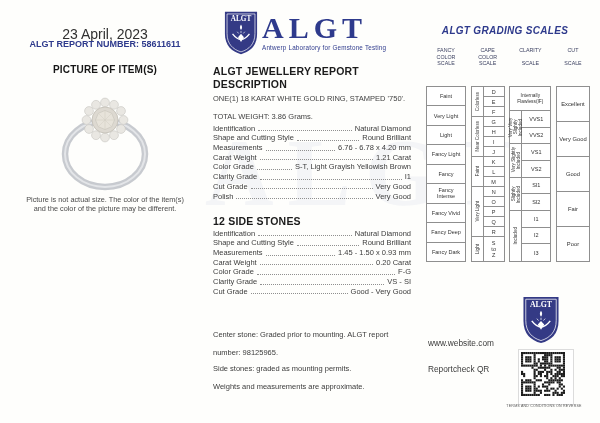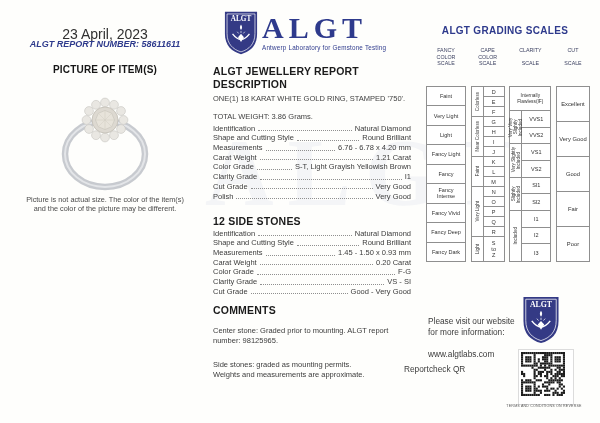--- a/index.html
+++ b/index.html
@@ -10,44 +10,44 @@
   .abs{position:absolute;}
 
   
   .watermark{position:absolute;left:205px;top:118px;font-family:"Liberation Serif",serif;
              font-weight:bold;font-size:95px;letter-spacing:14px;color:rgba(80,92,160,0.055);
              user-select:none;}
 
   
   .left-col{position:absolute;left:22px;top:0;width:166px;text-align:center;}
   .date{position:absolute;left:0;top:26px;width:166px;font-size:14px;color:#303030;}
-  .repnum{position:absolute;left:-6px;top:39px;width:178px;font-size:9px;font-weight:bold;font-style:italic;}
+  .repnum{position:absolute;left:-6px;top:39px;width:178px;font-size:9px;font-weight:bold;}
   .pic-title{position:absolute;left:0;top:64px;width:166px;font-size:10px;font-weight:bold;color:#161616;letter-spacing:.2px;}
   .ring-wrap{position:absolute;left:28px;top:94px;width:110px;height:100px;}
   .disclaimer{position:absolute;left:-2px;top:195px;width:170px;font-size:7.3px;line-height:9px;color:#4a4a4a;}
 
   
   .logo-row{position:absolute;left:224px;top:11px;display:flex;align-items:flex-start;}
   .logo-shield{width:34px;height:44px;}
   .logo-right{margin-left:4px;padding-top:2px;}
   .logo-big{font-family:"Liberation Serif",serif;font-weight:bold;font-size:30px;line-height:30px;letter-spacing:5px;}
   .logo-tag{font-size:6.3px;letter-spacing:.2px;margin-top:1px;}
   .mid{position:absolute;left:213px;width:198px;}
   .jr-title{top:65px;font-size:10.5px;font-weight:bold;color:#1b1b1b;letter-spacing:.2px;}
   .sec-title{font-size:10.5px;font-weight:bold;color:#1b1b1b;letter-spacing:.2px;}
   .desc-lines{top:89px;font-size:7.5px;line-height:18px;color:#3f3f3f;}
   .srow{display:flex;align-items:flex-end;height:9.7px;font-size:7.5px;color:#3c3c3c;}
   .slbl{white-space:nowrap;}
   .sval{white-space:nowrap;}
   .leader{flex:1;border-bottom:1px dotted #8f8f8f;margin:0 3px 1.5px 3px;min-width:8px;}
-  .comments-p{font-size:7.5px;line-height:10px;color:#3c3c3c;}
+  .comments-p{font-size:7.5px;line-height:18px;color:#3c3c3c;}
 
   
   .scales-title{position:absolute;left:420px;top:25px;width:170px;text-align:center;
-                font-size:10px;font-weight:bold;letter-spacing:.3px;}
+                font-size:10px;font-weight:bold;letter-spacing:.3px;font-style:italic;}
   .scales-headers{position:absolute;left:426px;top:47px;width:164px;display:flex;justify-content:space-between;}
   .shead{font-size:5.3px;line-height:6.5px;text-align:center;color:#3c4161;}
   .shead.w1{width:40px}.shead.w2{width:34px}.shead.w3{width:42px}.shead.w4{width:34px}
   .scales-tables{position:absolute;left:426px;top:86px;width:164px;display:flex;justify-content:space-between;}
   .gtable{border:1px solid #8f8f8f;background:#fff;box-sizing:border-box;}
   .fancy-t{width:40px;height:176px;display:flex;flex-direction:column;}
   .fcell{flex:1;display:flex;align-items:center;justify-content:center;text-align:center;
          font-size:5.5px;line-height:6.2px;color:#333;border-bottom:1px solid #8f8f8f;padding:0 2px;}
   .fcell:last-child{border-bottom:none;}
   .cape-t{width:34px;height:176px;display:flex;}
@@ -65,21 +65,21 @@
   .clarity-body{flex:1;display:flex;}
   .cut-t{width:34px;height:176px;display:flex;flex-direction:column;}
   .ccell{flex:1;display:flex;align-items:center;justify-content:center;text-align:center;
          font-size:5.8px;line-height:6.6px;color:#333;border-bottom:1px solid #8f8f8f;padding:0 2px;}
   .ccell:last-child{border-bottom:none;}
 
   
   .website{position:absolute;left:428px;top:305px;width:104px;font-size:8.3px;line-height:11px;color:#3c3c3c;}
   .website-url{font-size:8.3px;}
   .footer-shield{position:absolute;left:522px;top:296px;width:38px;height:48px;}
-  .reportcheck{position:absolute;left:404px;top:364px;font-size:8.3px;color:#3c3c3c;}
+  .reportcheck{position:absolute;left:428px;top:364px;font-size:8.3px;color:#3c3c3c;}
   .qr-box{position:absolute;left:518px;top:349px;width:50px;height:50px;background:#fff;border:1px solid #dcdcdc;padding:2px;}
   .qr-caption{position:absolute;left:496px;top:404px;width:96px;text-align:center;font-size:3.6px;color:#555;letter-spacing:.2px;}
 </style>
 </head>
 <body>
 
 <div class="card">
 
   <div class="watermark">ALGT</div>
 
@@ -224,21 +224,20 @@
         <div class="leader"></div>
         <div class="sval">VS - SI</div>
       </div>
       <div class="srow">
         <div class="slbl">Cut Grade</div>
         <div class="leader"></div>
         <div class="sval">Good - Very Good</div>
       </div>
     </div>
 
-  <div class="mid abs sec-title" style="top:304px">COMMENTS</div>
   <div class="mid abs comments-p pre" style="top:326px">Center stone: Graded prior to mounting. ALGT report
 number: 98125965.</div>
   <div class="mid abs comments-p pre" style="top:360px">Side stones: graded as mounting permits.
 Weights and measurements are approximate.</div>
 
   <div class="scales-title navy">ALGT GRADING SCALES</div>
 
   <div class="scales-headers">
     <div class="shead w1 pre">FANCY
 COLOR
@@ -339,23 +338,22 @@
     <div class="gtable cut-t" id="cut-body">
         <div class="ccell">Excellent</div>
         <div class="ccell">Very Good</div>
         <div class="ccell">Good</div>
         <div class="ccell">Fair</div>
         <div class="ccell">Poor</div>
       </div>
   </div>
 
   <div class="website pre">
-    <span class="pre">Please visit our website
-for more information:</span><br>
-    <span class="website-url">www.algtlabs.com</span>
+    <br>
+    <span class="website-url">www.website.com</span>
   </div>
 
   <svg class="footer-shield" viewBox="0 0 40 52">
     <path d="M1,1 H39 V27 C39,41 31,48 20,51 C9,48 1,41 1,27 Z" fill="#343a85"></path>
     <path d="M3.5,3.5 H36.5 V26.5 C36.5,39 29.5,45.5 20,48.3 C10.5,45.5 3.5,39 3.5,26.5 Z" fill="none" stroke="#ffffff" stroke-width="0.8"></path>
     <text x="20" y="12" text-anchor="middle" font-family="Liberation Serif,serif" font-size="8.5" font-weight="bold" fill="#ffffff">ALGT</text>
     <path d="M20,16 q2.5,3.5 0,6.5 q-2.5,-3 0,-6.5" fill="#ffffff"></path>
     <path d="M10,27 q10,13 20,0" fill="none" stroke="#ffffff" stroke-width="1.6"></path>
     <polygon points="20,27 23.5,31 20,36.5 16.5,31" fill="#ffffff"></polygon>
     <line x1="20" y1="23.5" x2="20" y2="26" stroke="#fff" stroke-width="0.8"></line>

